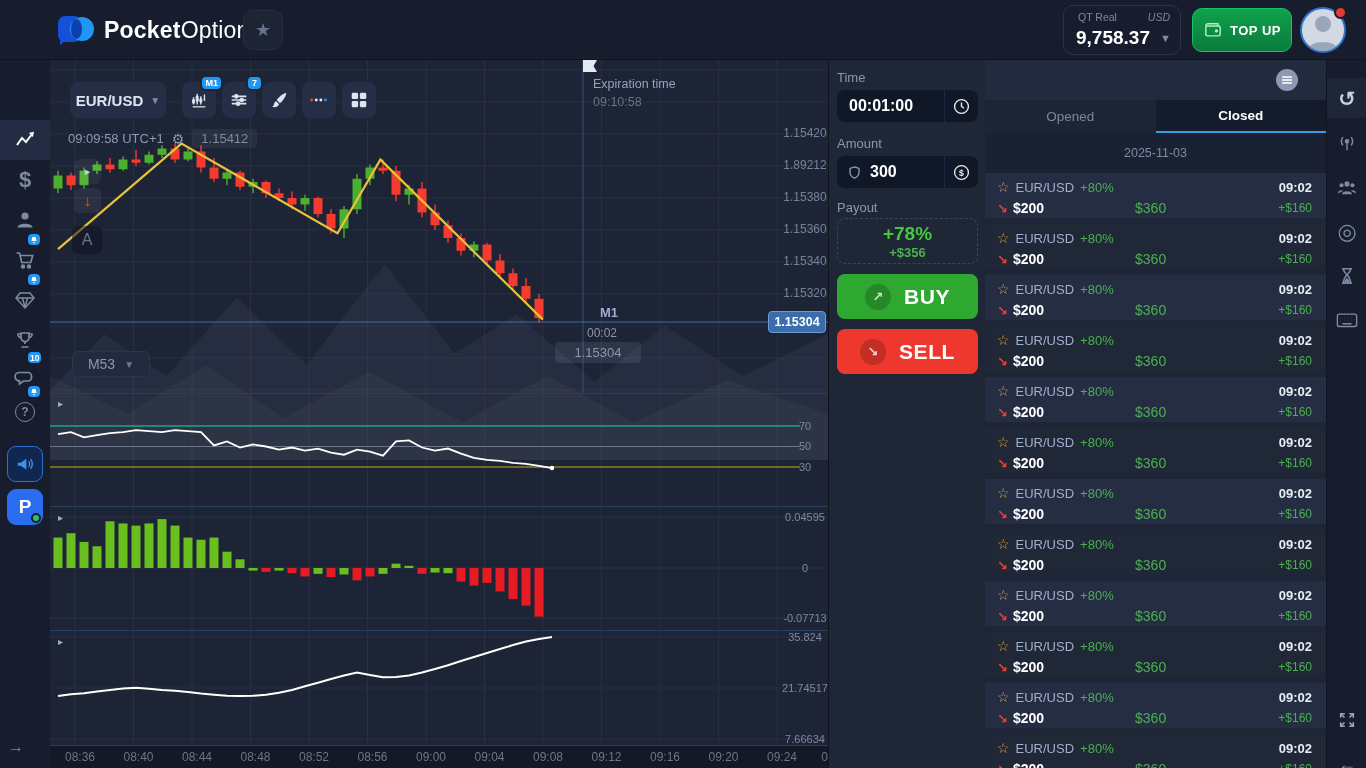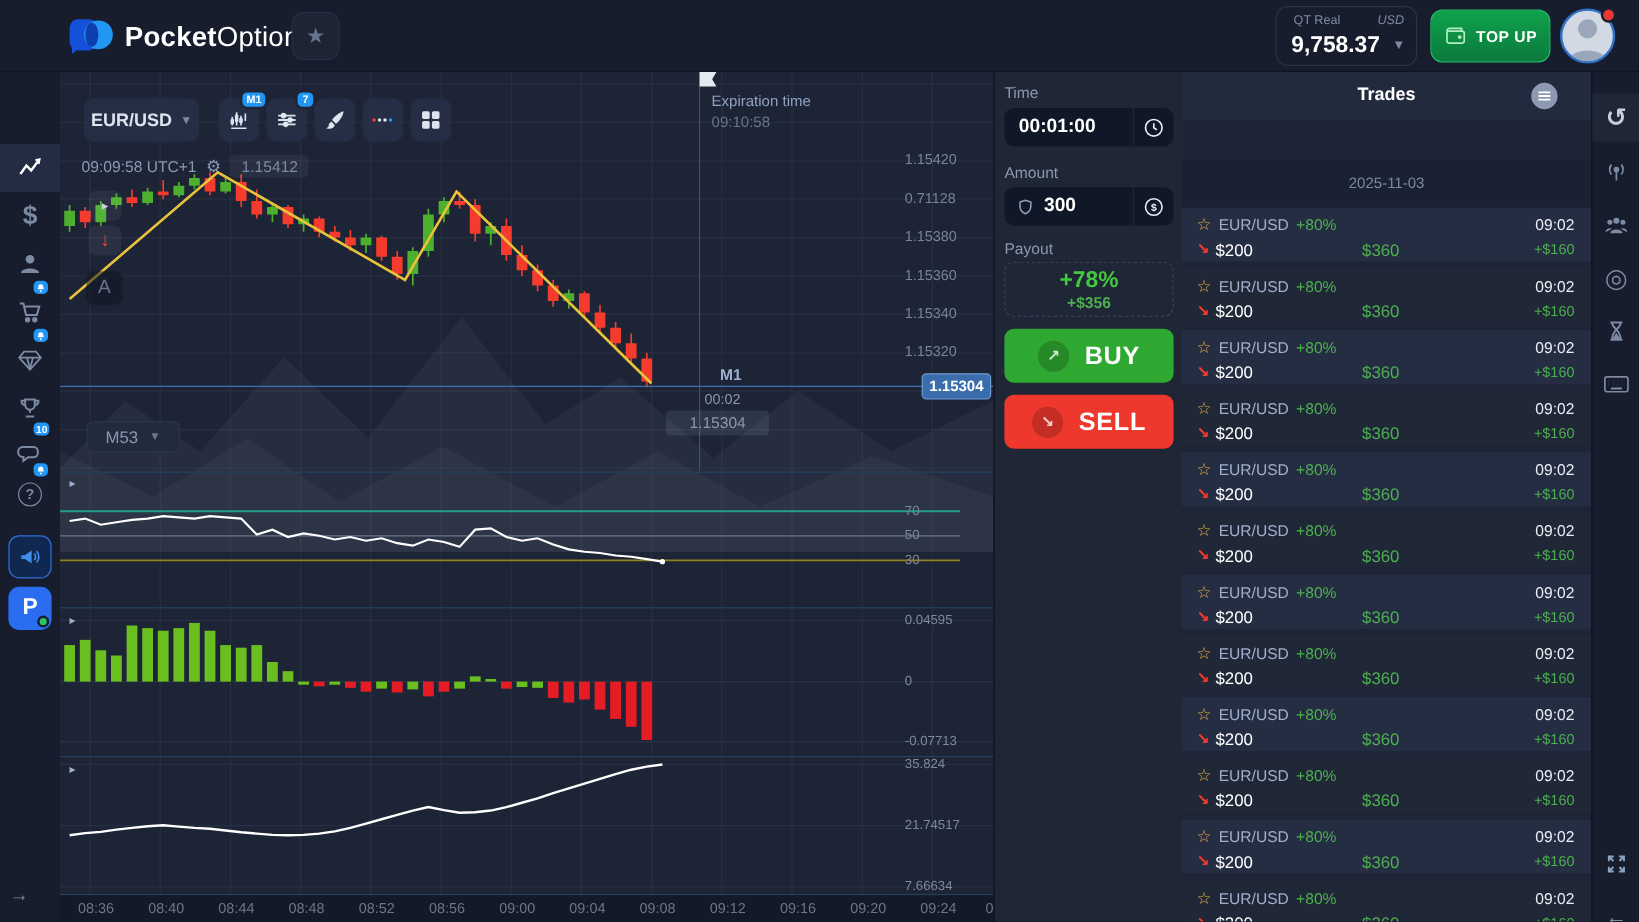--- a/index.html
+++ b/index.html
@@ -46,21 +46,21 @@
 
 #chartcol { position:absolute; left:50px; top:60px; width:778px; height:708px; background:#1d2436; overflow:hidden; }
 .mtn { position:absolute; left:0; width:778px; pointer-events:none; }
 .mtn1 { top:120px; height:280px; background:rgba(195,205,230,.055);
   clip-path:polygon(0 75%,7% 55%,15% 70%,24% 42%,33% 66%,43% 30%,52% 62%,60% 48%,70% 72%,79% 52%,89% 70%,100% 55%,100% 100%,0 100%); }
 .mtn2 { top:190px; height:210px; background:rgba(255,255,255,.035);
   clip-path:polygon(0 60%,10% 78%,20% 55%,30% 80%,41% 58%,53% 82%,64% 60%,75% 82%,87% 62%,100% 78%,100% 100%,0 100%); }
 svg.layer { position:absolute; left:0; }
 .divider { position:absolute; left:0; width:778px; height:1px; background:#24415f; z-index:4; }
 .collapse-arrow { position:absolute; left:8px; color:#9db0cf; font-size:10px; z-index:5; cursor:pointer; }
-.ylab { position:absolute; left:704px; width:70px; text-align:left; font-size:12px; color:#77839b; z-index:5; }
+.ylab { position:absolute; left:720px; width:70px; text-align:center; font-size:12px; color:#77839b; z-index:5; }
 .ind-lab { font-size:11px; color:#7e899e; }
 .toolbar-btn { position:absolute; top:22px; height:36px; background:#252e44; border-radius:8px; display:flex; align-items:center; justify-content:center; color:#dde4f0; cursor:pointer; z-index:8; }
 .tb-badge { position:absolute; top:-7px; right:-7px; background:#2196f3; border:2px solid #1d2436; border-radius:6px; color:#fff; font-size:9px; font-weight:700; min-width:17px; height:16px; padding:0 3px; display:flex; align-items:center; justify-content:center; }
 #pair-btn { left:20px; width:96px; font-size:15px; font-weight:700; gap:7px; }
 #pair-btn .caret { color:#7d8aa3; font-size:10px; }
 .clockline { position:absolute; left:18px; top:69px; font-size:13px; color:#8b99b4; z-index:8; display:flex; align-items:center; gap:8px; }
 .price-chip { background:rgba(255,255,255,.05); border-radius:4px; color:#7d8aa3; padding:2px 9px; font-size:13px; }
 .gear { font-size:14px; cursor:pointer; }
 .ov-btn { position:absolute; width:27px; height:25px; background:rgba(255,255,255,.06); border-radius:6px; display:flex; align-items:center; justify-content:center; z-index:7; cursor:pointer; }
 .exp-label { position:absolute; z-index:6; font-size:12.5px; }
@@ -95,24 +95,24 @@
 .tab { flex:1; display:flex; align-items:center; justify-content:center; font-size:13.5px; color:#7b879d; background:#1d2535; cursor:pointer; }
 .tab.active { background:#141b2a; color:#fff; border-bottom:2px solid #3d9ae8; font-weight:600; }
 .date-row { position:absolute; left:0; top:73px; width:341px; height:40px; background:#1a2133; display:flex; align-items:center; justify-content:center; font-size:12.5px; color:#7d8aa3; }
 #trlist { position:absolute; left:0; top:113px; width:341px; height:595px; overflow:hidden; }
 .trade-row { position:relative; width:341px; height:45px; margin-bottom:6px; background:#252d43; padding:5px 14px 0 12px; cursor:pointer; }
 .trade-row.alt { background:#202838; }
 .tr-l1 { display:flex; align-items:center; gap:6px; height:18px; }
 .tr-star { color:#e2a33c; font-size:14px; cursor:pointer; }
 .tr-pair { color:#9fb0cd; font-size:13px; }
 .tr-pct { color:#4caf50; font-size:13px; }
-.tr-time { margin-left:auto; color:#e9edf5; font-size:13px; font-weight:400;text-align:center; }
+.tr-time { margin-left:auto; color:#e9edf5; font-size:13px; font-weight:700;text-align:center; }
 .tr-l2 { display:flex; align-items:center; gap:5px; height:20px; margin-top:2px; }
 .tr-dir { color:#f43b2d; font-size:13px; font-weight:700; }
-.tr-amt { color:#fff; font-size:14px; font-weight:400; }
+.tr-amt { color:#fff; font-size:14px; font-weight:700; }
 .tr-res { position:absolute; left:44%; color:#4caf50; font-size:14px; }
 .tr-profit { margin-left:auto; color:#4caf50; font-size:12px; }
 
 
 #rightstrip { position:absolute; left:1326px; top:60px; width:40px; height:708px; background:#171d2d; border-left:1px solid #10141f; z-index:20; }
 .rs-item { position:absolute; left:0; width:40px; height:40px; display:flex; align-items:center; justify-content:center; color:#7d8aa3; cursor:pointer; }
 .rs-item.active { background:#1f2636; color:#c6cfde; }
 </style>
 </head>
 <body>
@@ -547,21 +547,21 @@
   <div class="cur-chip">1.15304</div>
   <div class="price-badge">1.15304</div>
 
   <div id="tf-btn">
     <span>M53</span>
     <span style="font-size:10px;color:#6b7689">▼</span>
   </div>
 
   <div id="yticks">
       <div class="ylab" style="top: 66px;">1.15420</div>
-      <div class="ylab" style="top: 98px;">0.71128</div>
+      <div class="ylab" style="top: 98px;">1.89212</div>
       <div class="ylab" style="top: 130px;">1.15380</div>
       <div class="ylab" style="top: 162px;">1.15360</div>
       <div class="ylab" style="top: 194px;">1.15340</div>
       <div class="ylab" style="top: 226px;">1.15320</div>
       <div class="ylab ind-lab" style="top: 360px;">70</div>
       <div class="ylab ind-lab" style="top: 380px;">50</div>
       <div class="ylab ind-lab" style="top: 401px;">30</div>
       <div class="ylab ind-lab" style="top: 451px;">0.04595</div>
       <div class="ylab ind-lab" style="top: 502px;">0</div>
       <div class="ylab ind-lab" style="top: 552px;">-0.07713</div>
@@ -623,27 +623,30 @@
     <span class="bs-label">BUY</span>
   </div>
   <div class="bs-btn" style="top:269px;background:#ee372d">
     <span class="bs-circle" style="color:#f5d0cd">↘</span>
     <span class="bs-label">SELL</span>
   </div>
 </div>
 
 <div id="tradespanel">
   <div class="tr-header">
-    <div class="tr-title">Trades</div>
     <div class="tr-menu">
       <svg viewBox="0 0 24 24" width="24" height="24">
           <circle cx="12" cy="12" r="11" fill="#8d99b2"></circle>
           <path d="M7 9h10M7 12h10M7 15h10" stroke="#fff" stroke-width="1.6"></path>
         </svg>
     </div>
+  </div>
+  <div class="tabs">
+    <div class="tab">Opened</div>
+    <div class="tab active">Closed</div>
   </div>
   <div class="date-row">2025-11-03</div>
   <div id="trlist">
       <div class="trade-row">
         <div class="tr-l1">
           <span class="tr-star">☆</span>
           <span class="tr-pair">EUR/USD</span>
           <span class="tr-pct">+80%</span>
           <span class="tr-time">09:02</span>
         </div>

